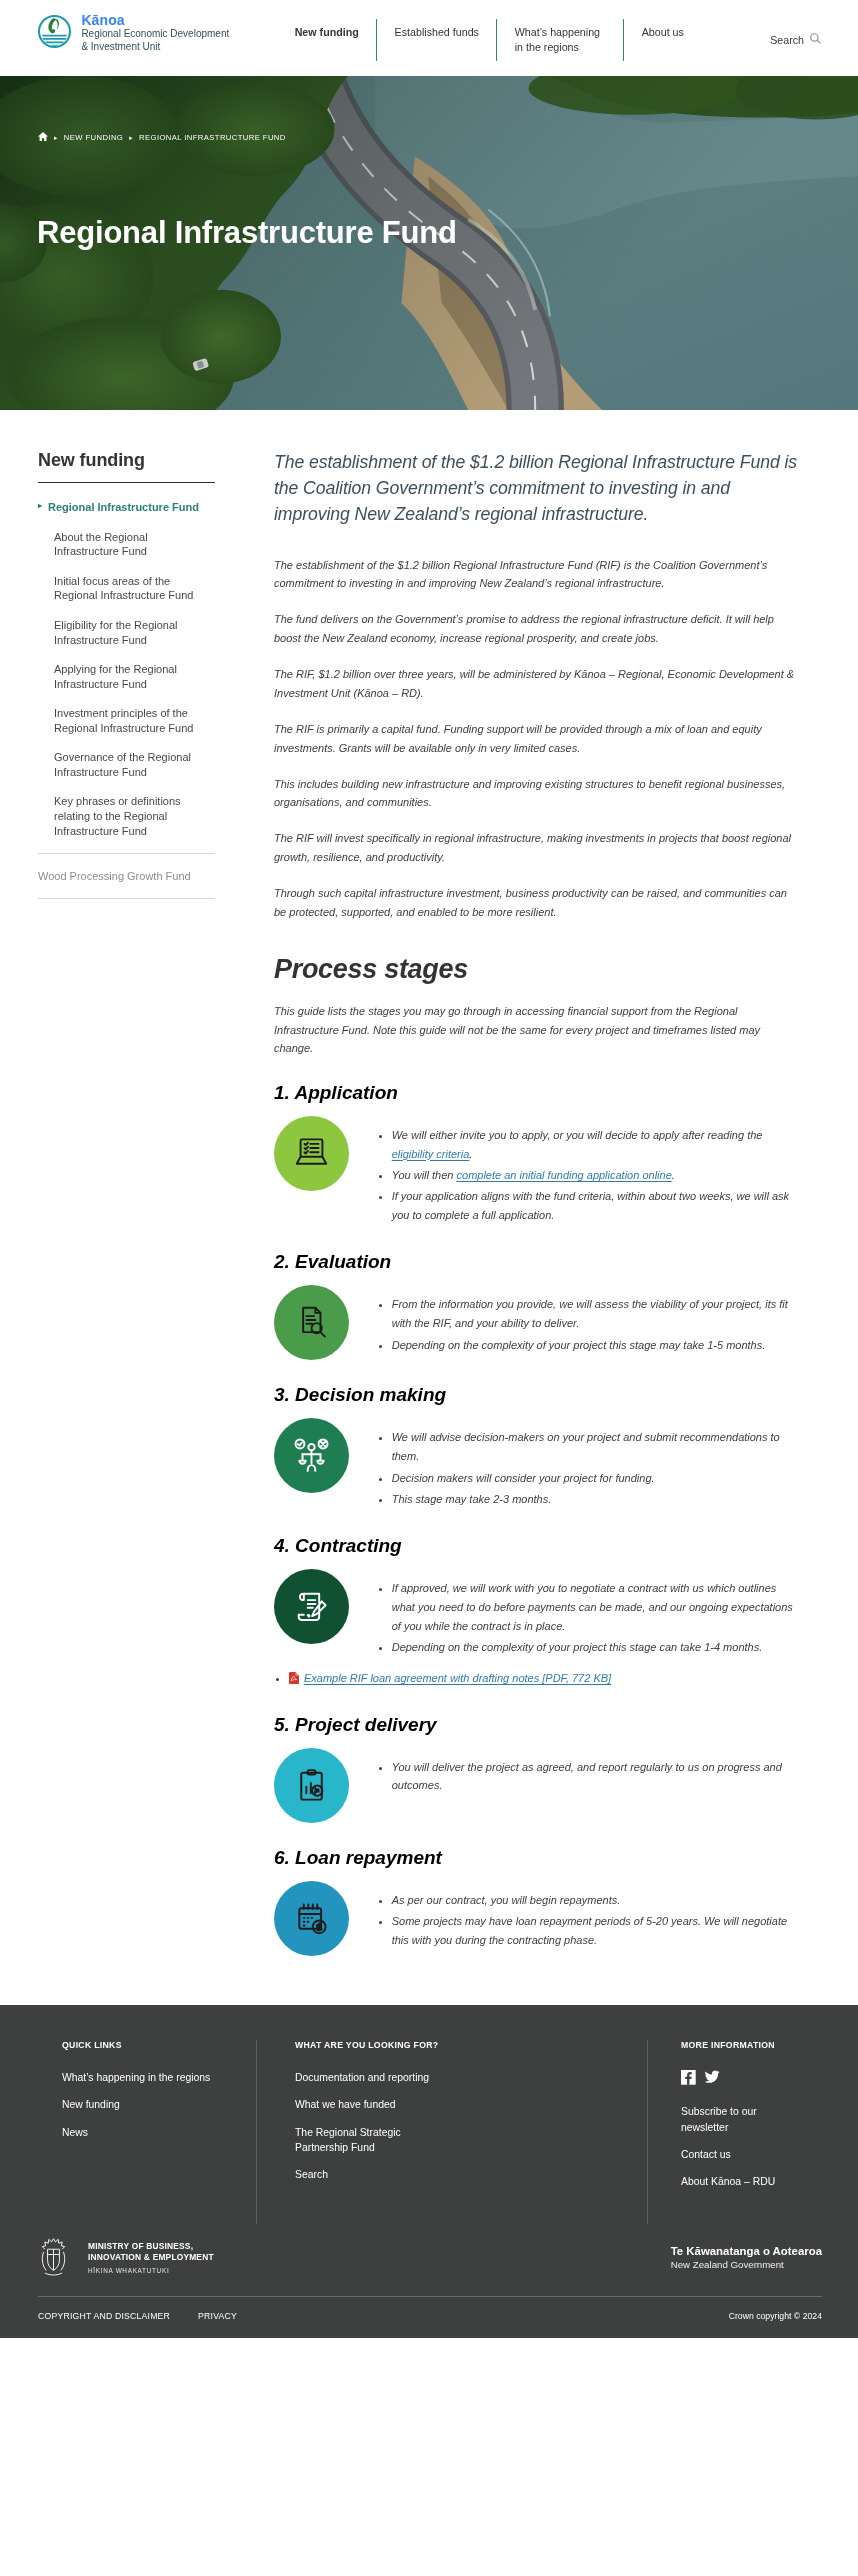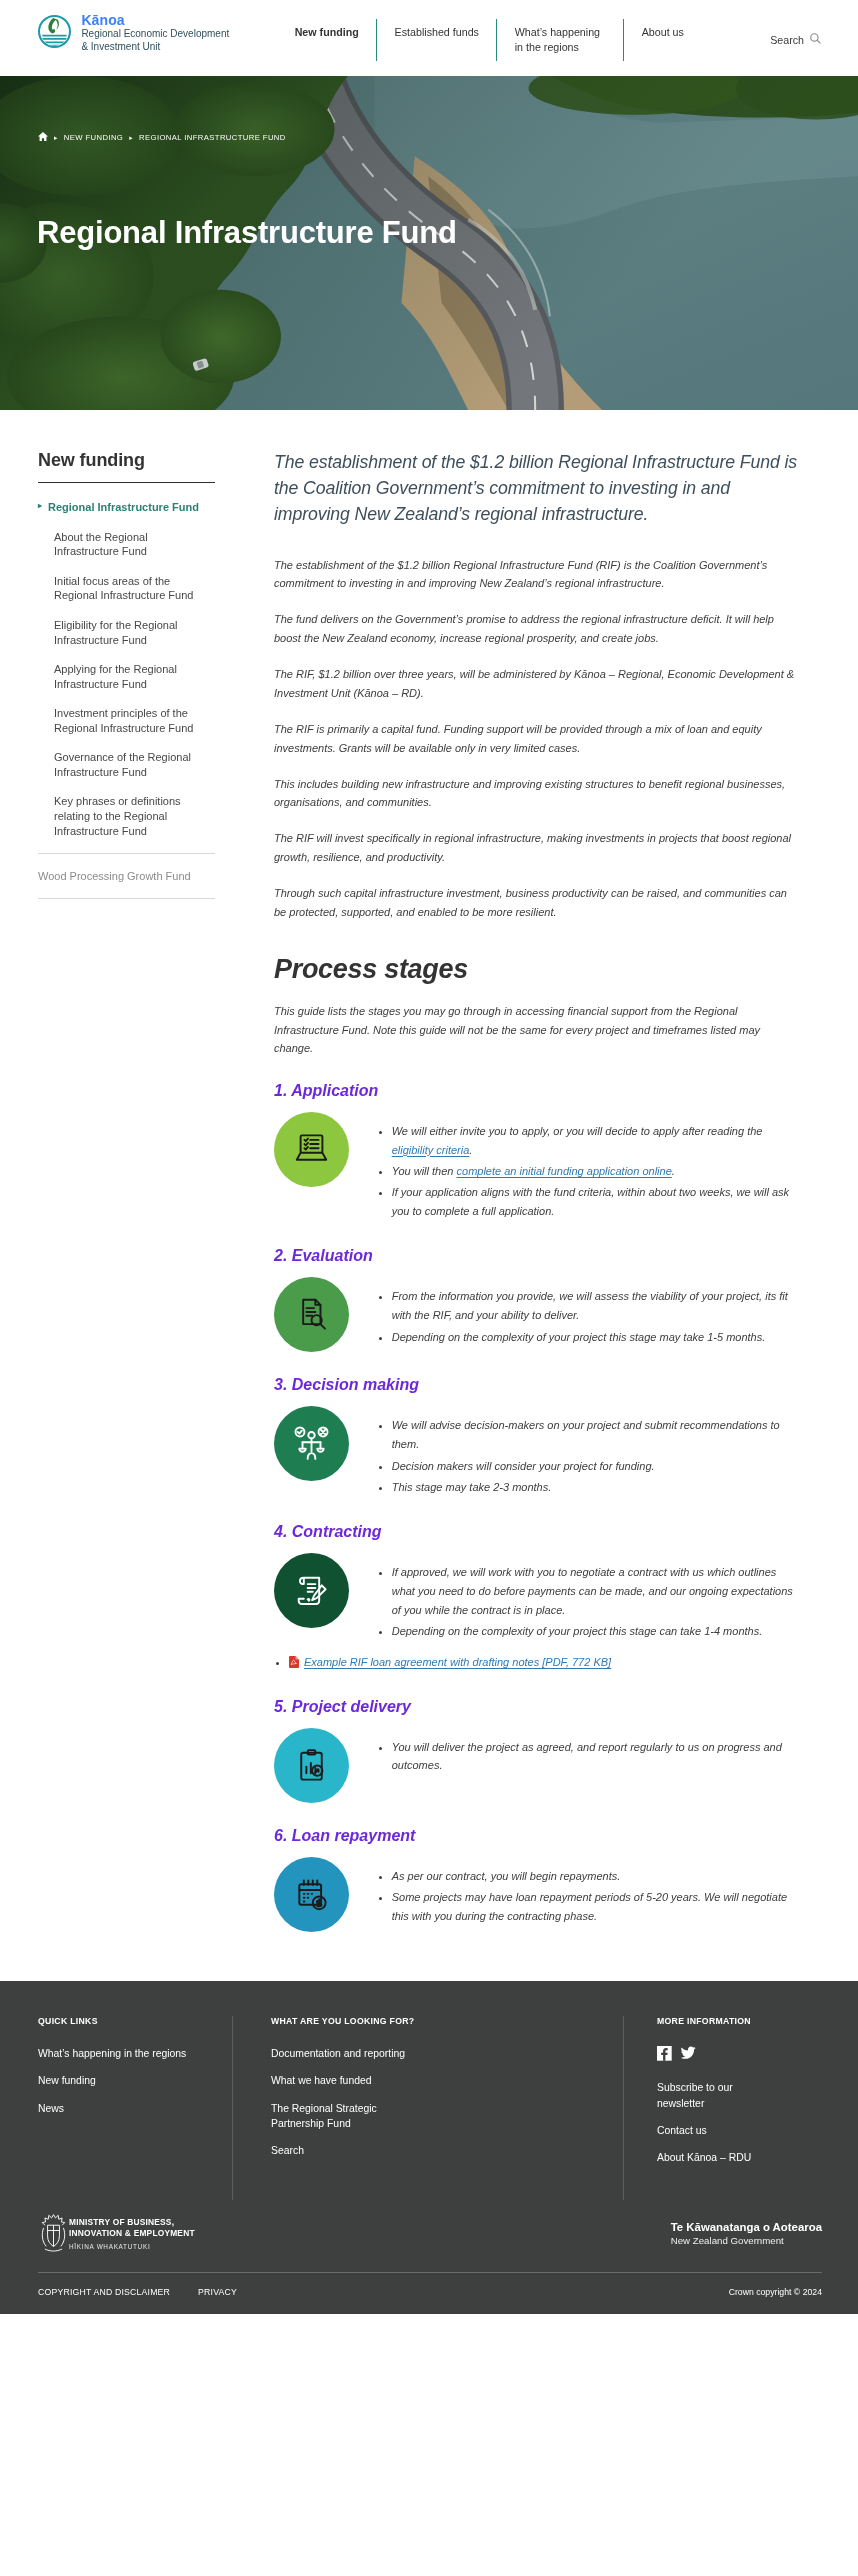--- a/index.html
+++ b/index.html
@@ -40,48 +40,48 @@
   .side-list li.active .arrow { position:absolute; left:0; top:0.7px; font-size:8px; }
   .side-list li.sub { padding-left:16px; }
   .side-divider { border:none; border-top:0.7px solid #d8d8d8; margin:2.7px 0 14.7px 0; }
   .other-fund { font-size:11px; line-height:1.34; color:#8c8c8c; display:block; margin-bottom:14.7px; cursor:pointer; }
 
   
   .main-col { flex:1; max-width:528px;font-style:italic; }
   .lede { font-size:17.7px; line-height:1.46; font-weight:400; color:#3e4f5c; letter-spacing:-0.1px; margin-bottom:28px; }
   .main-col p.body { font-size:11px; line-height:1.7; color:#3d3d3d; margin-bottom:17.4px; }
   h2.process { font-size:27px; font-weight:600; color:#333; margin:32px 0 17.4px 0; letter-spacing:-0.3px; }
-  .stage h3 { font-size:16px; font-weight:bold; color:#6d28d9; margin:24px 0 12px 0; }
+  .stage h3 { font-size:19px; font-weight:bold; color:#000000; margin:24px 0 12px 0; }
   .stage-row { display:flex; gap:28px; align-items:flex-start; margin-bottom:6.7px; }
   .stage-icon { width:75px; height:75px; border-radius:50%; flex:none; display:flex; align-items:center; justify-content:center; }
   .stage-icon svg { width:41px; height:41px; }
   .stage ul.bullets { list-style:disc; padding-left:14.7px; margin-top:10px; }
   .stage ul.bullets li { font-size:11px; line-height:1.7; margin-bottom:2.7px; color:#3d3d3d; }
   a.inline-link { color:#2f7ab0; text-decoration:underline; text-underline-offset:2px; cursor:pointer; }
   ul.pdf-list { list-style:disc; padding-left:13.4px; margin:10.7px 0 2.7px 1.3px; }
   ul.pdf-list li { font-size:11px; line-height:1.6; }
   .pdf-ico { display:inline-block; vertical-align:-2px; margin-right:5.3px; }
 
   
   .site-footer { margin-top:43px; background:#3e403f; color:#fff; padding:35px 37px 0 38px; }
   .foot-cols { display:flex; }
   .fc { padding-bottom:23px; }
   .fc h4 { font-size:8.7px; font-weight:bold; letter-spacing:0.3px; margin-bottom:20px; }
   .fc ul { list-style:none; }
   .fc ul li { font-size:10.4px; line-height:1.45; margin-bottom:12px; }
   .fc ul li a { cursor:pointer; }
-  .fc1 { width:195px; border-right:0.7px solid #5d5f5e; padding-right:28px; }
+  .fc1 { width:195px; border-right:0.7px solid #5d5f5e; padding-right:28px;margin-left:24px; }
   .fc2 { width:391px; border-right:0.7px solid #5d5f5e; padding-left:38px; }
   .fc2 ul li { max-width:144px; }
   .fc3 { padding-left:33px; }
   .social { display:flex; gap:8px; margin-bottom:17.4px; }
   .social .s-ic { cursor:pointer; }
   .fc3 ul li { max-width:114px; }
   .foot-brands { display:flex; justify-content:space-between; align-items:center; margin-top:12px; padding-bottom:17.4px; }
-  .mbie { display:flex; align-items:center; gap:0; }
+  .mbie { display:flex; align-items:center; gap:19px; }
   .mbie-text .l1 { font-size:8.4px; font-weight:bold; letter-spacing:0.2px; line-height:1.35; }
   .mbie-text .l2 { font-size:6.4px; letter-spacing:0.7px; margin-top:3.3px; color:#e7e7e7; }
   .nzgovt { text-align:left; }
   .nzgovt .g1 { font-size:11.4px; font-weight:bold; }
   .nzgovt .g2 { font-size:9.7px; margin-top:2px; color:#efefef; }
   .foot-bottom { border-top:0.7px solid #6a6c6b; display:flex; justify-content:space-between; padding:13.4px 0 17.4px 0; font-size:8.7px; }
   .foot-bottom .left { display:flex; gap:28px; letter-spacing:0.2px; }
   .foot-bottom a { cursor:pointer; }
   .bottom-space { height:127px; background:#fff; }
 </style>

